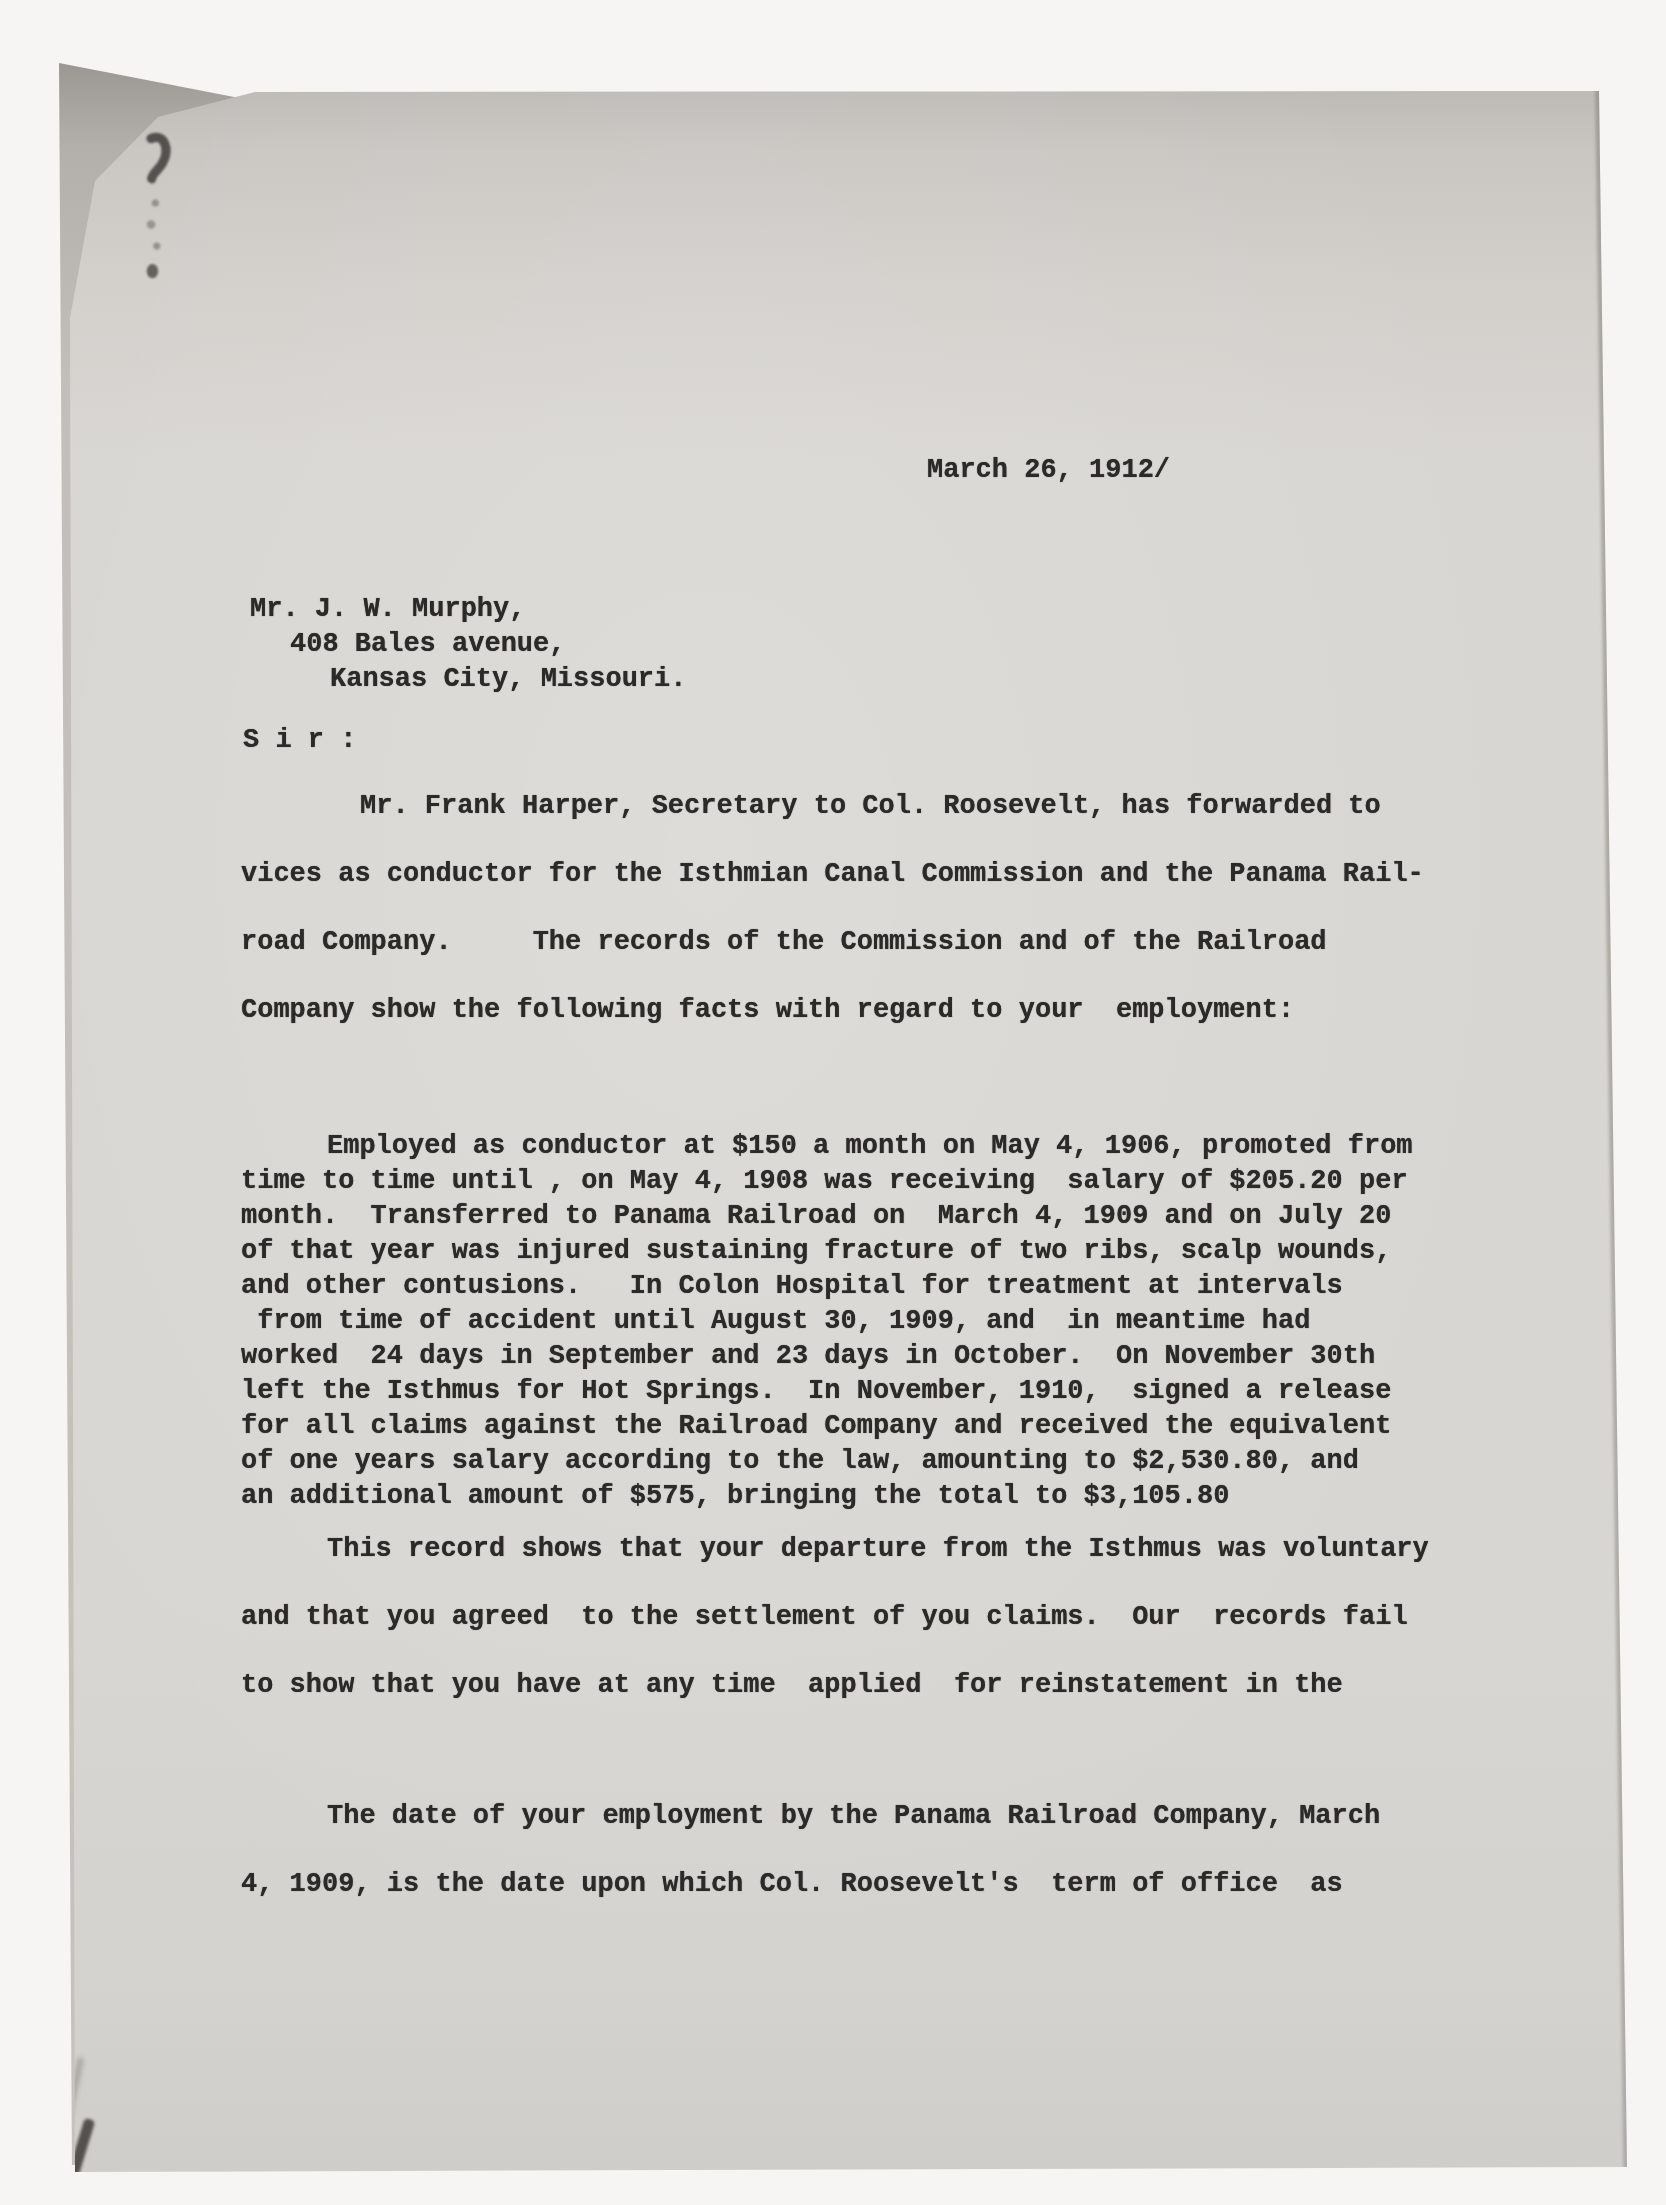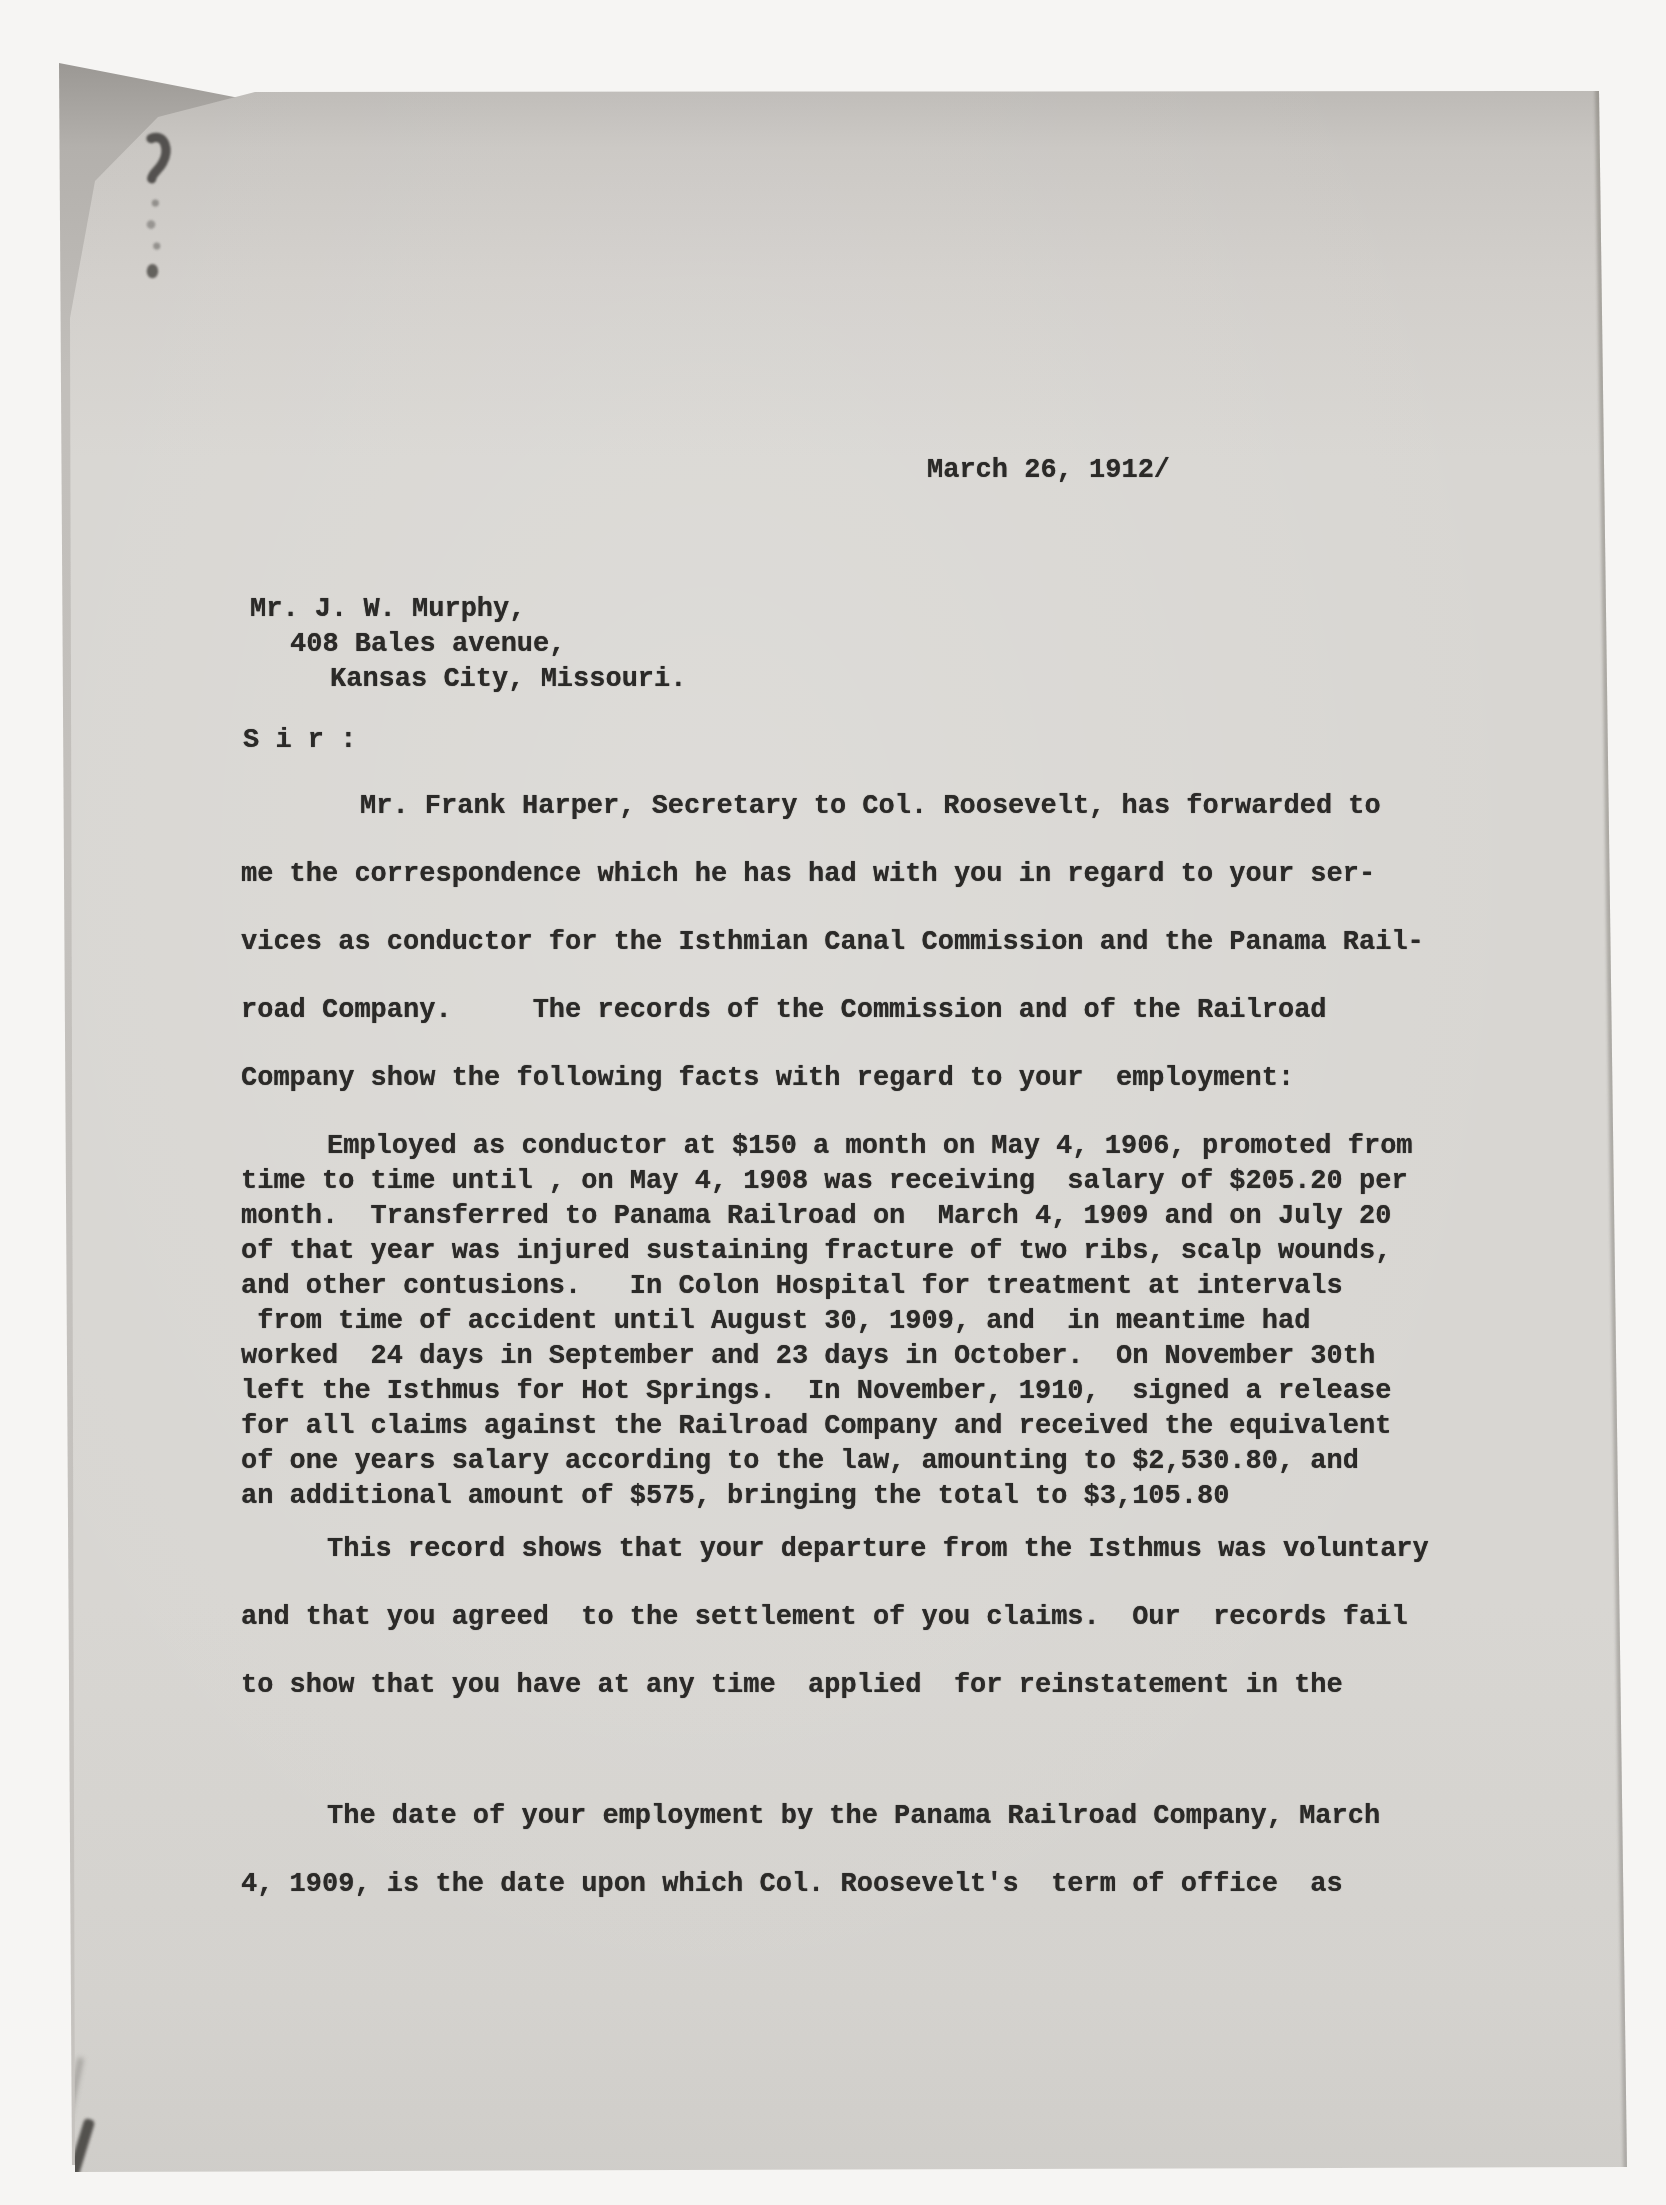--- a/index.html
+++ b/index.html
@@ -69,21 +69,20 @@
       <span class="line addr-2">408 Bales avenue,</span>
       <span class="line addr-3">Kansas City, Missouri.</span>
     </div>
 
     <div class="typewriter lh-single" style="left:243px;top:707px;">
       <span class="line">S i r :</span>
     </div>
 
     <div class="typewriter lh-double" style="left:241px;top:756px;width:1265px;">
       <span class="line indent-lg">Mr. Frank Harper, Secretary to Col. Roosevelt, has forwarded to</span>
-      <span class="line">me the correspondence which he has had with you in regard to your ser-</span>
       <span class="line">vices as conductor for the Isthmian Canal Commission and the Panama Rail-</span>
       <span class="line">road Company.     The records of the Commission and of the Railroad</span>
       <span class="line">Company show the following facts with regard to your  employment:</span>
     </div>
 
     <div class="typewriter lh-single" style="left:241px;top:1113px;width:1265px;">
       <span class="line indent">Employed as conductor at $150 a month on May 4, 1906, promoted from</span>
       <span class="line">time to time until , on May 4, 1908 was receiving  salary of $205.20 per</span>
       <span class="line">month.  Transferred to Panama Railroad on  March 4, 1909 and on July 20</span>
       <span class="line">of that year was injured sustaining fracture of two ribs, scalp wounds,</span>

